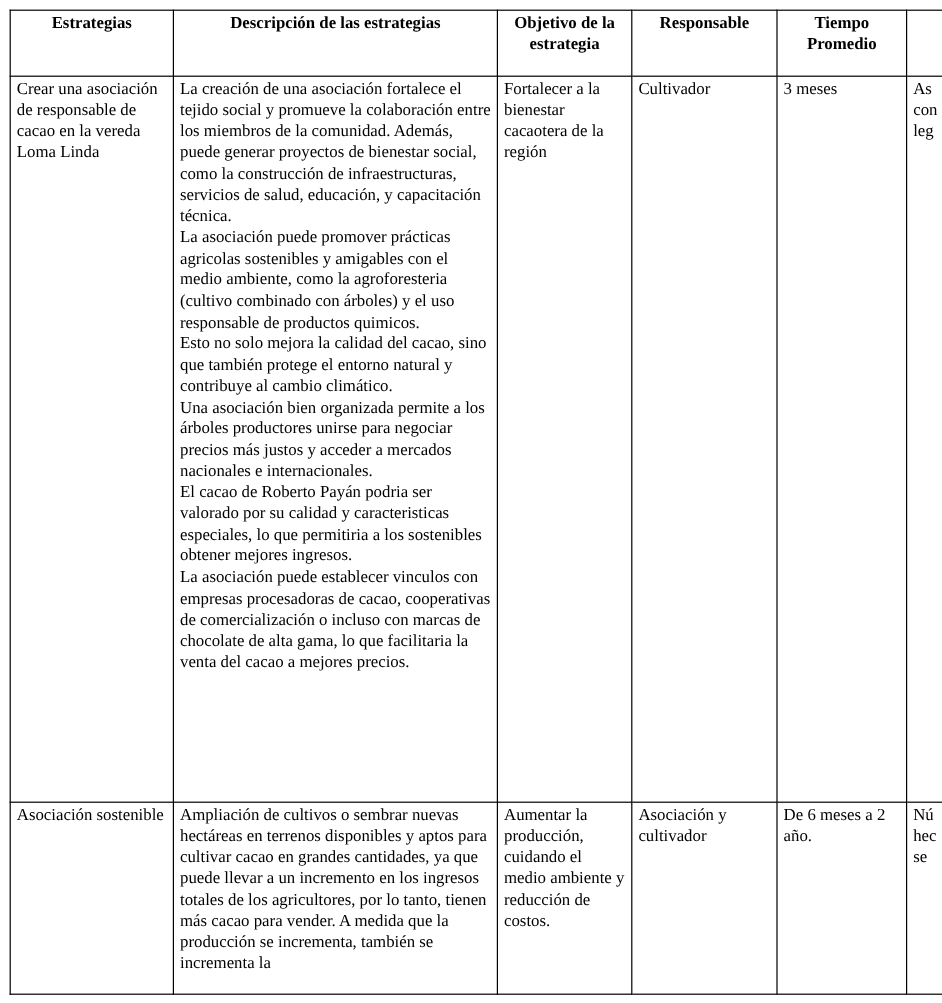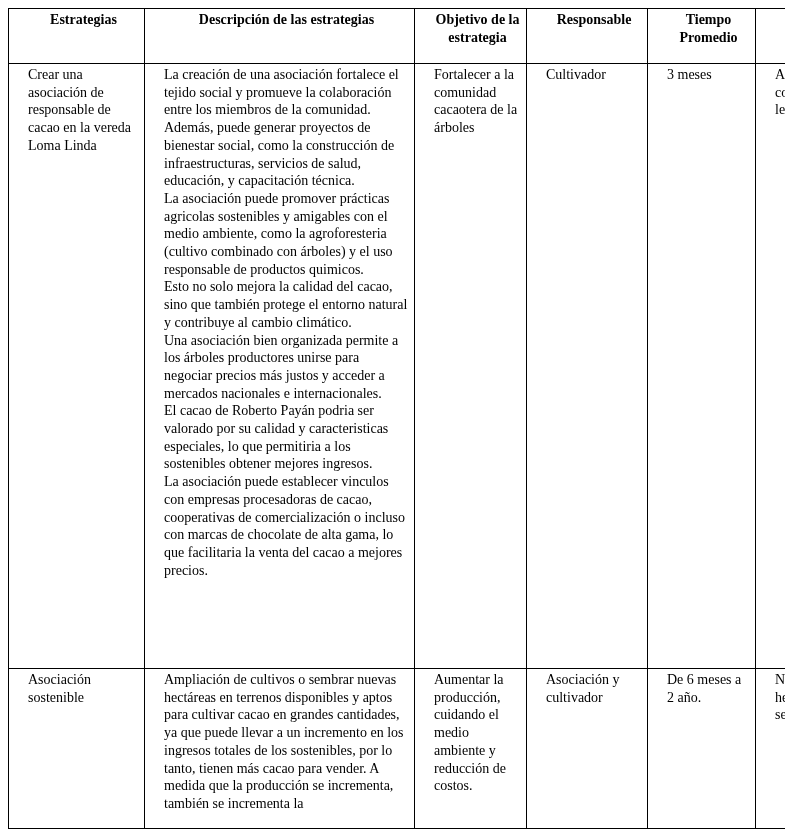--- a/index.html
+++ b/index.html
@@ -22,21 +22,21 @@
     top: 8px;
     border-collapse: collapse;
     table-layout: fixed;
     width: 847px;
     background: #ffffff;
   }
   table.doc-table th,
   table.doc-table td {
     border: 1.5px solid #000000;
     vertical-align: top;
-    padding: 2px 5px 2px 19px;
+    padding: 2px 5px 2px 5px;
     font-size: 14px;
     line-height: 17.7px;
     overflow: hidden;
     word-wrap: break-word;
     margin-top: 46px;
   }
   table.doc-table th {
     font-weight: bold;
     text-align: center;
     height: 50px;
@@ -74,35 +74,35 @@
       <td>
         <div class="frag-list">
               <div>La creación de una asociación fortalece el tejido social y promueve la colaboración entre los miembros de la comunidad. Además, puede generar proyectos de bienestar social, como la construcción de infraestructuras, servicios de salud, educación, y capacitación técnica.</div>
               <div>La asociación puede promover prácticas agricolas sostenibles y amigables con el medio ambiente, como la agroforesteria (cultivo combinado con árboles) y el uso responsable de productos quimicos.</div>
               <div>Esto no solo mejora la calidad del cacao, sino que también protege el entorno natural y contribuye al cambio climático.</div>
               <div>Una asociación bien organizada permite a los árboles productores unirse para negociar precios más justos y acceder a mercados nacionales e internacionales.</div>
               <div>El cacao de Roberto Payán podria ser valorado por su calidad y caracteristicas especiales, lo que permitiria a los sostenibles obtener mejores ingresos.</div>
               <div>La asociación puede establecer vinculos con empresas procesadoras de cacao, cooperativas de comercialización o incluso con marcas de chocolate de alta gama, lo que facilitaria la venta del cacao a mejores precios.</div>
             </div>
       </td>
-      <td>Fortalecer a la comunidad cacaotera de la árboles</td>
+      <td>Fortalecer a la bienestar cacaotera de la región</td>
       <td>Cultivador</td>
       <td>3 meses</td>
       <td>
         <div class="frag-list">
               <div>As</div>
               <div>con</div>
               <div>leg</div>
             </div>
       </td>
     </tr>
     <tr class="body-row-2">
       <td>Asociación sostenible</td>
       <td>
-        <div class="para"><span>Ampliación de cultivos o sembrar nuevas hectáreas en terrenos disponibles y aptos para cultivar cacao en grandes cantidades, ya que puede llevar a un </span><b>incremento en los ingresos</b><span> totales de los sostenibles, por lo tanto, tienen más cacao para vender. A medida que la producción se incrementa, también se incrementa la</span></div>
+        <div class="para"><span>Ampliación de cultivos o sembrar nuevas hectáreas en terrenos disponibles y aptos para cultivar cacao en grandes cantidades, ya que puede llevar a un </span><b>incremento en los ingresos</b><span> totales de los agricultores, por lo tanto, tienen más cacao para vender. A medida que la producción se incrementa, también se incrementa la</span></div>
       </td>
       <td>Aumentar la producción, cuidando el medio ambiente y reducción de costos.</td>
       <td>Asociación y cultivador</td>
       <td>De 6 meses a 2 año.</td>
       <td>
         <div class="frag-list">
               <div>Nú</div>
               <div>hec</div>
               <div>se</div>
             </div>

